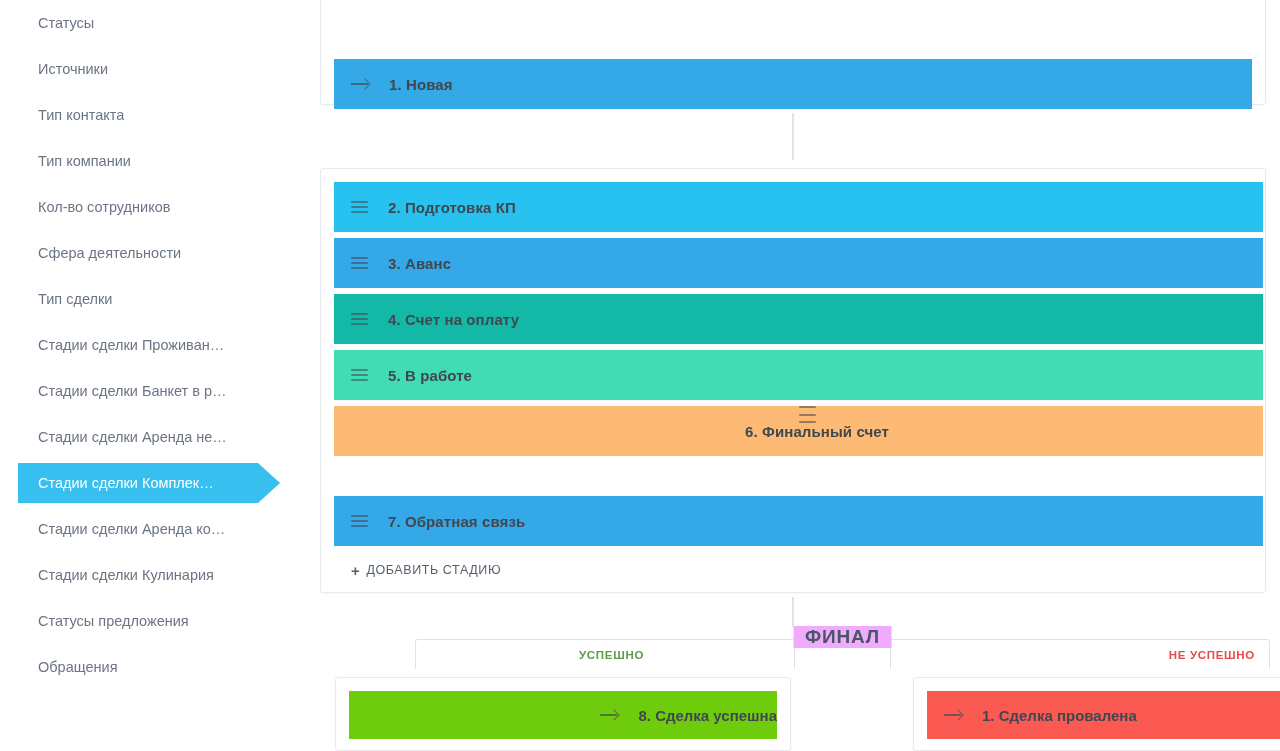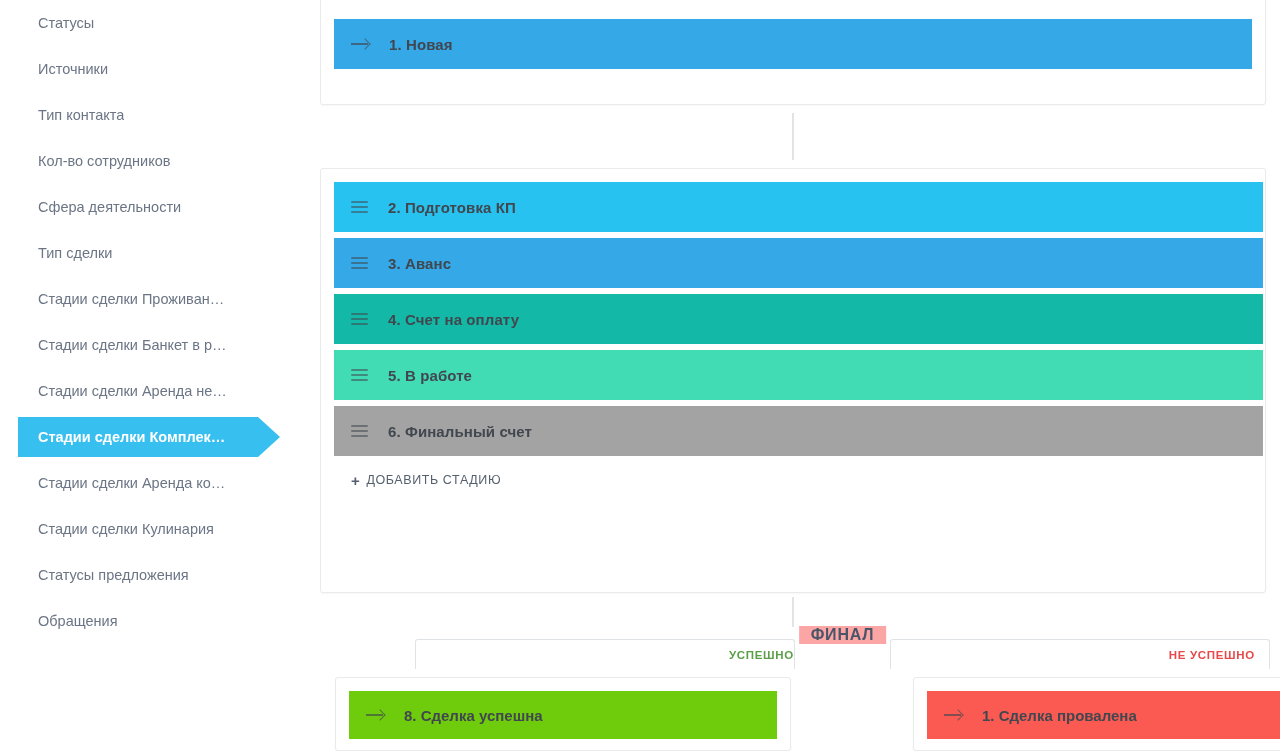--- a/index.html
+++ b/index.html
@@ -48,21 +48,21 @@
     position: relative;
     z-index: 2;
     overflow: hidden;
     text-overflow: ellipsis;
     max-width: 235px;
     display: block;
   }
 
   .side-item.active {
     color: #ffffff;
-    font-weight: bold;
+    font-weight: normal;
   }
 
   
   .side-item.active .pill {
     position: absolute;
     left: 18px;
     top: 3px;
     height: 40px;
     width: 240px;
     background: #37bff0;
@@ -121,21 +121,21 @@
     display: flex;
     align-items: center;
     padding-left: 17px;
     margin-bottom: 6px;
     color: #41474f;
     font-size: 15px;
     font-weight: bold;
     cursor: pointer;
     user-select: none;
   }
-  .stage:last-of-type { margin-bottom: 0; }
+  .stage:last-of-type { margin-bottom: 0; margin-top: 40px; }
 
   .stage .stage-label {
     margin-left: 20px;
     letter-spacing: .1px;
   }
 
   
   .handle {
     width: 17px;
     height: 12px;
@@ -213,41 +213,41 @@
     top: 639px;
     width: 855px;
     height: 112px;
   }
 
   .final-title {
     position: absolute;
     left: 50%;
     transform: translateX(-50%);
     top: -13px;
-    background: #fca5a5;
+    background: #f0abfc;
     padding: 0 12px;
-    font-size: 16px;
+    font-size: 19px;
     font-weight: bold;
     letter-spacing: .8px;
     color: #4a5568;
     z-index: 4;
   }
 
   .final-box {
     position: absolute;
     top: 0;
     width: 380px;
     height: 30px;
     border: 1px solid #e0e3e6;
     border-bottom: none;
     border-radius: 3px 3px 0 0;
     display: flex;
     align-items: center;
   }
-  .final-box.left  { left: 0px;   justify-content: flex-end; padding-left: 13px; }
+  .final-box.left  { left: 0px;   justify-content: center; padding-left: 13px; }
   .final-box.right { right: 0px;  justify-content: flex-end;   padding-right: 14px; padding-left: 16px; }
 
   .final-tag {
     font-size: 11.5px;
     font-weight: bold;
     letter-spacing: .7px;
     text-transform: uppercase;
   }
   .tag-success { color: #5a9e48; }
   .tag-fail    { color: #e8494a; }
@@ -296,20 +296,23 @@
         <div class="side-item">
           <span class="side-label">Статусы</span>
         </div>
         <div class="side-item">
           <span class="side-label">Источники</span>
         </div>
         <div class="side-item">
           <span class="side-label">Тип контакта</span>
         </div>
         <div class="side-item">
+          <span class="side-label">Тип компании</span>
+        </div>
+        <div class="side-item">
           <span class="side-label">Кол-во сотрудников</span>
         </div>
         <div class="side-item">
           <span class="side-label">Сфера деятельности</span>
         </div>
         <div class="side-item">
           <span class="side-label">Тип сделки</span>
         </div>
         <div class="side-item">
           <span class="side-label">Стадии сделки Проживан…</span>
@@ -379,27 +382,35 @@
             <span class="stage-label">4. Счет на оплату</span>
           </div>
           <div class="stage" style="background: rgb(66, 220, 180);">
             <span class="handle">
               <i></i>
               <i></i>
               <i></i>
             </span>
             <span class="stage-label">5. В работе</span>
           </div>
-          <div class="stage" style="background: #a3a3a3;">
+          <div class="stage" style="background: #fdba74; flex-direction: column;">
             <span class="handle">
               <i></i>
               <i></i>
               <i></i>
             </span>
             <span class="stage-label">6. Финальный счет</span>
+          </div>
+          <div class="stage" style="background: rgb(53, 168, 232);">
+            <span class="handle">
+              <i></i>
+              <i></i>
+              <i></i>
+            </span>
+            <span class="stage-label">7. Обратная связь</span>
           </div>
         </div>
       <div class="add-stage">
         <span class="plus">+</span>
         <span>Добавить стадию</span>
       </div>
     </div>
 
     <div class="connector conn-2"></div>
 
@@ -409,21 +420,21 @@
         <span class="final-tag tag-success">Успешно</span>
       </div>
 
       <div class="final-box right">
         <span class="final-tag tag-fail">Не успешно</span>
       </div>
 
       <div class="final-title">ФИНАЛ</div>
 
       <div class="result-card left">
-        <div class="result-bar" id="success-stage" style="background: rgb(111, 204, 12);">
+        <div class="result-bar" id="success-stage" style="background: rgb(111, 204, 12); justify-content: flex-end;">
           <span class="arrow-ico"></span>
           <span class="stage-label">8. Сделка успешна</span>
         </div>
       </div>
 
       <div class="result-card right">
         <div class="result-bar" id="fail-stage" style="background: rgb(251, 90, 82);">
           <span class="arrow-ico"></span>
           <span class="stage-label">1. Сделка провалена</span>
         </div>

